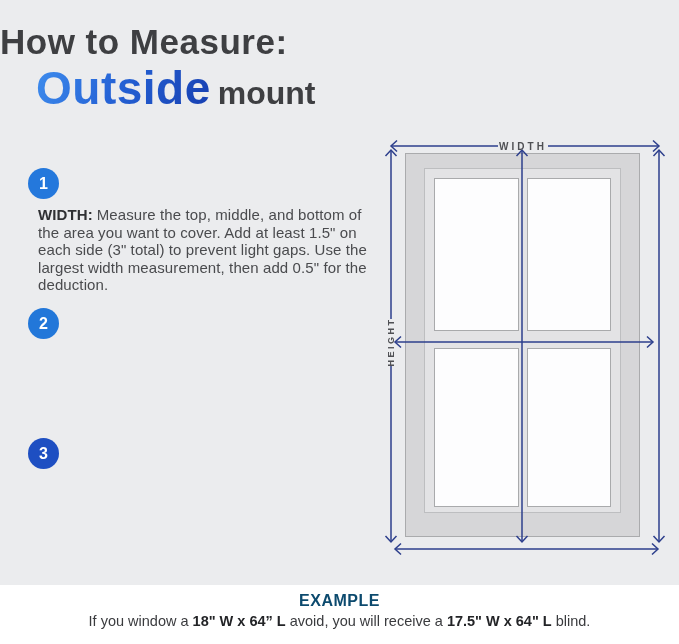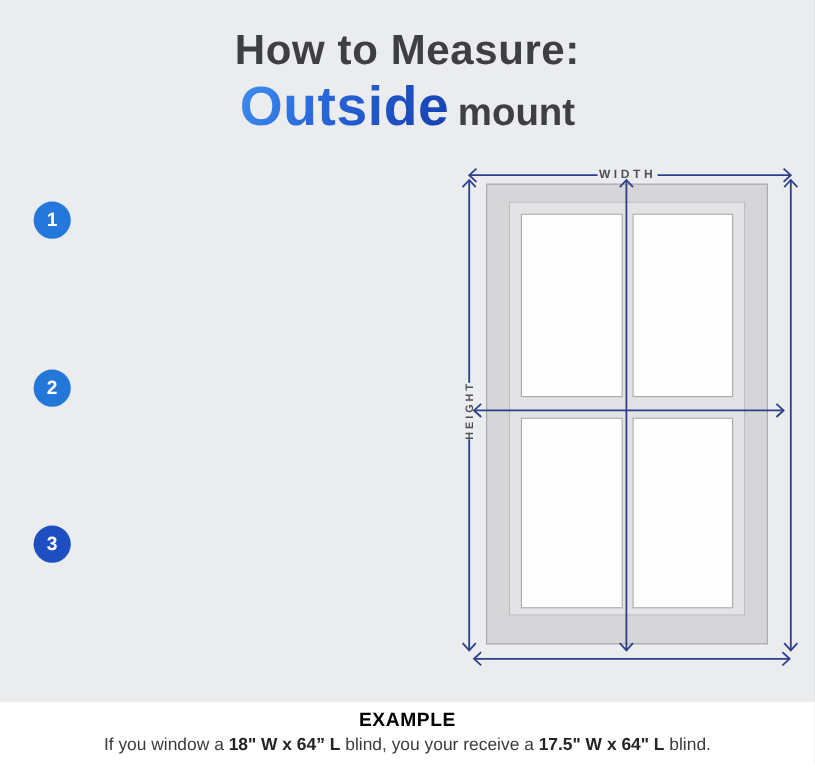--- a/index.html
+++ b/index.html
@@ -5,23 +5,23 @@
   html,body{margin:0;padding:0;background:#cfd1d4;}
   .canvas{
     position:relative;
     width:679px;height:644px;
     margin:0 auto;
     background:#ebecee;
     overflow:hidden;
     font-family:"Liberation Sans", sans-serif;
   }
   
-  .title{position:absolute;top:22px;left:0;right:0;text-align:center;}
+  .title{position:absolute;top:22px;left:0;right:0;}
   .t1{font-size:35px;font-weight:700;color:#3e3f42;letter-spacing:.5px;line-height:40px;}
-  .t2{margin-top:1px;line-height:50px;}
+  .t2{margin-top:1px;line-height:50px;margin-left:36px;}
   .t2-accent{
     font-size:46px;font-weight:800;letter-spacing:.5px;color:#1d55cf;vertical-align:baseline;
   }
   @supports ((-webkit-background-clip:text) or (background-clip:text)){
     .t2-accent{
       background:linear-gradient(115deg,#3f8eee 0%,#2563d6 45%,#163eb0 100%);
       -webkit-background-clip:text;background-clip:text;
       -webkit-text-fill-color:transparent;color:#1d55cf;
     }
   }
@@ -58,39 +58,40 @@
   .measure line,.measure polyline{stroke:#2d3f8c;stroke-width:1.5;fill:none;}
   .dim-label{
     position:absolute;font-size:10px;font-weight:600;letter-spacing:3px;
     color:#4f5054;white-space:nowrap;
   }
   .width-label{left:143px;top:11px;transform:translate(-50%,-50%);}
   .height-label{left:11px;top:207px;font-size:9px;letter-spacing:2.5px;
     transform:translate(-50%,-50%) rotate(-90deg);}
   
   .footer{position:absolute;left:0;top:585px;width:679px;height:59px;background:#ffffff;text-align:center;}
-  .ex-head{margin-top:7px;font-size:16px;font-weight:700;color:#000000;letter-spacing:.5px;}
+  .ex-head{margin-top:7px;font-size:16px;font-weight:700;color:#0c4a6e;letter-spacing:.5px;}
   .ex-text{margin:3px 0 0;font-size:14.5px;color:#3a3b3e;}
   .ex-text strong{color:#232427;font-weight:700;}
 </style>
 </head>
 <body>
 
 <div class="canvas">
 
   <header class="title">
     <div class="t1">How to Measure:</div>
     <div class="t2">
       <span class="t2-accent">Outside</span><span class="t2-rest">mount</span>
     </div>
   </header>
 
   <section>
     <div class="step step-1">
       <div class="badge">1</div>
+      <p class="step-text"><strong>WIDTH:</strong><span>Measure the top, middle, and bottom of the area you want to cover. Add at least 1.5" on each side (3" total) to prevent light gaps. Use the largest width measurement, then add 0.5" for the deduction.</span></p>
     </div>
     <div class="step step-2">
       <div class="badge">2</div>
     </div>
     <div class="step step-3">
       <div class="badge">3</div>
     </div>
   </section>
 
   <div class="diagram">
@@ -139,16 +140,16 @@
         <polyline points="267,201.5 273,207 267,212.5"></polyline>
       </g>
     </svg>
 
     <span class="dim-label width-label">WIDTH</span>
     <span class="dim-label height-label">HEIGHT</span>
   </div>
 
   <footer class="footer">
     <div class="ex-head">EXAMPLE</div>
-    <p class="ex-text"><span>If you window a </span><strong>18" W x 64” L</strong><span> blind, you your receive a </span><strong>17.5" W x 64" L</strong><span> blind.</span></p>
+    <p class="ex-text"><span>If you window a </span><strong>18" W x 64” L</strong><span> avoid, you will receive a </span><strong>17.5" W x 64" L</strong><span> blind.</span></p>
   </footer>
 
 </div>
 
 </body></html>

